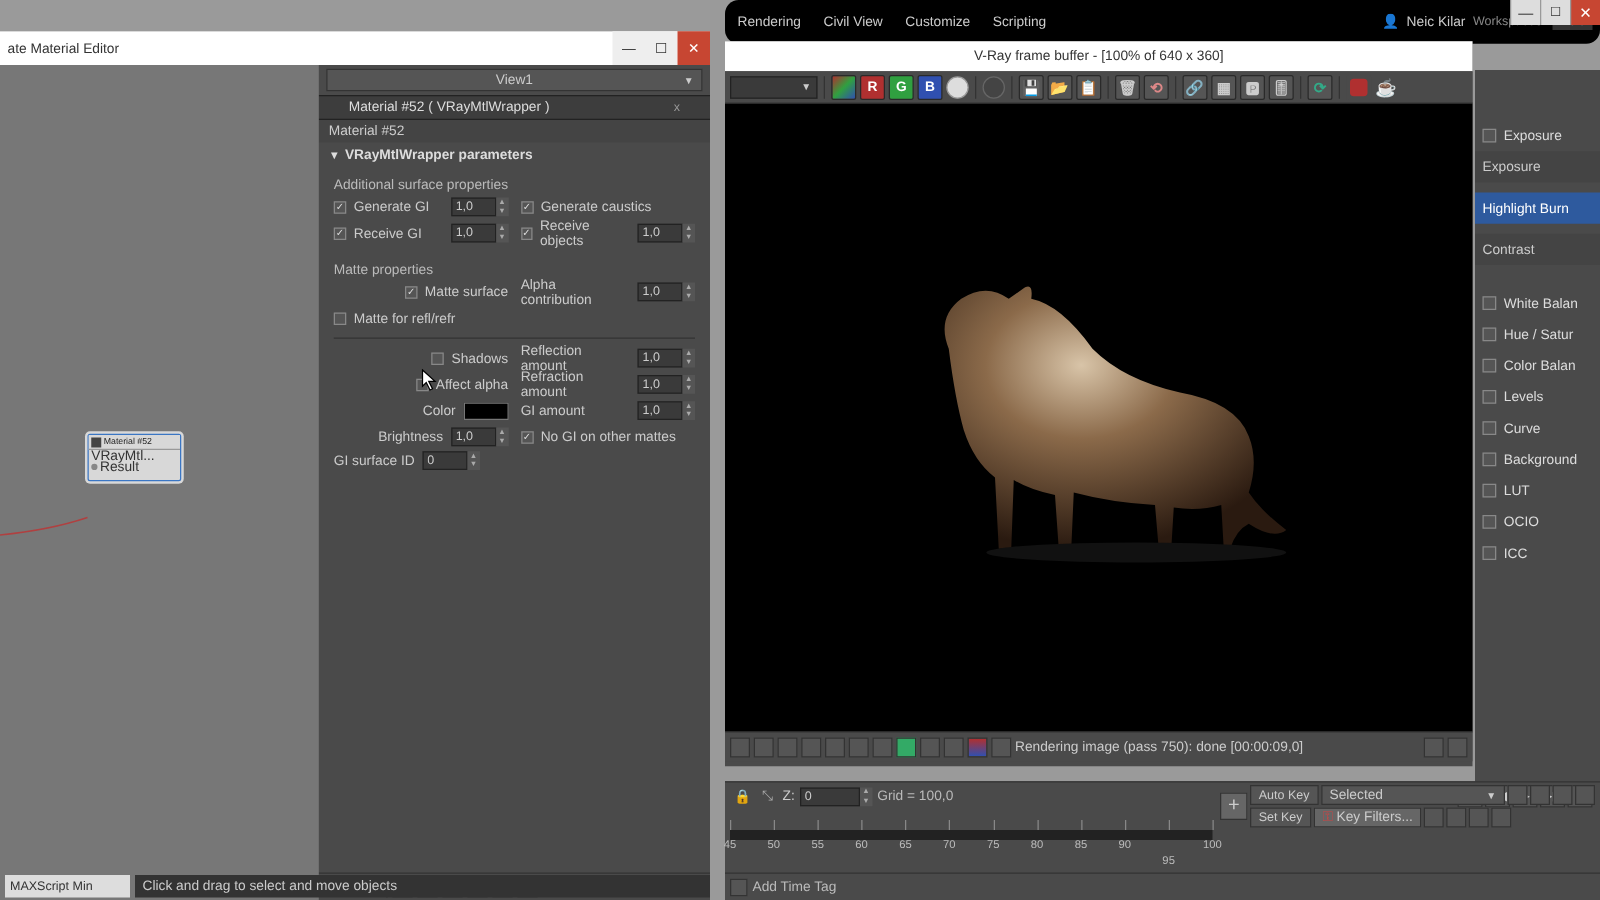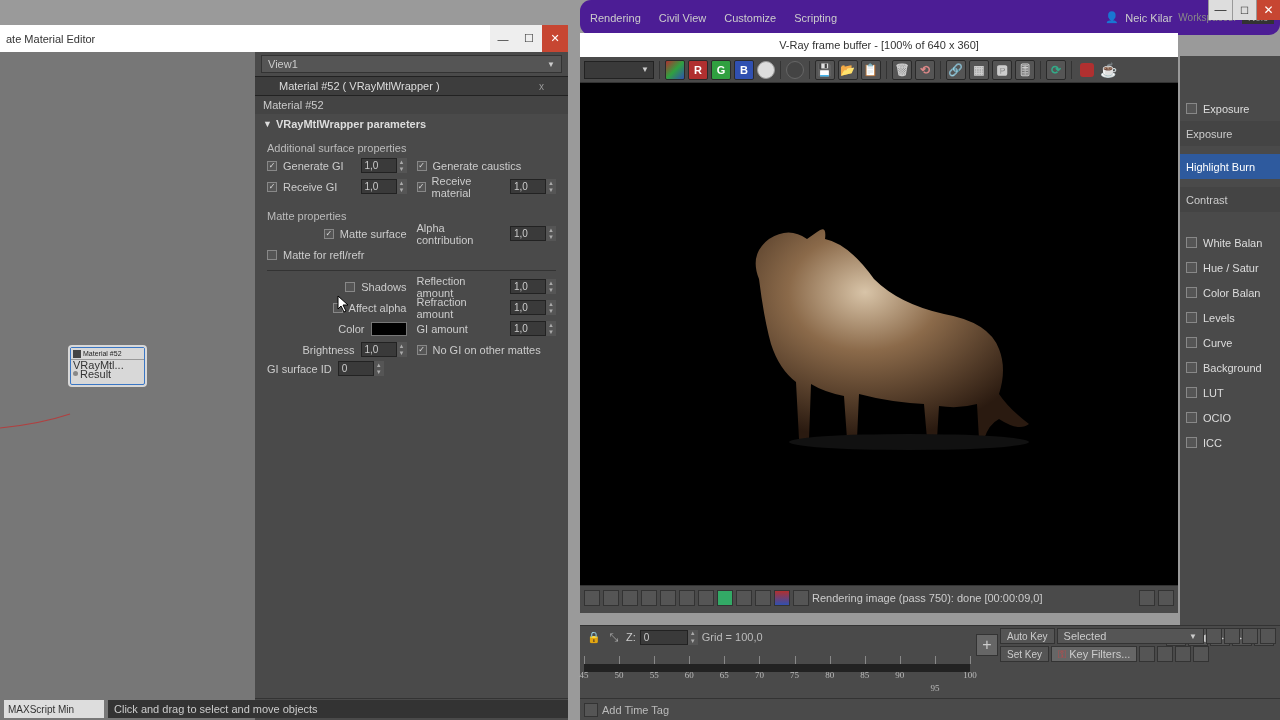--- a/index.html
+++ b/index.html
@@ -1,19 +1,19 @@
 <!DOCTYPE html>
 <html><head>
 <meta charset="utf-8">
 <style>
 * { margin:0; padding:0; box-sizing:border-box; font-family:"Segoe UI",Tahoma,sans-serif; font-size:11px; user-select:none; }
 body { width:1280px; height:720px; background:#9a9a9a; overflow:hidden; position:relative; }
 
 
-.max-top { position:absolute; top:0; left:580px; right:0; height:35px; background:#4c1d95; color:#ccc; display:flex; align-items:center;border-radius:11px; }
+.max-top { position:absolute; top:0; left:580px; right:0; height:35px; background:#000000; color:#ccc; display:flex; align-items:center;border-radius:11px; }
 .max-menu { display:flex; gap:18px; padding-left:10px; }
 .max-menu span { color:#ccc; }
 .max-top .right { margin-left:auto; display:flex; align-items:center; gap:6px; padding-right:6px; }
 .max-top .wslabel { color:#888; font-size:10px; }
 .max-top .wsbox { background:#333; color:#999; padding:1px 6px; font-size:10px; }
 
 .max-win-ctrl { position:absolute; top:0; right:0; display:flex; height:20px; z-index:40; }
 .max-win-ctrl div { width:24px; height:20px; background:#ddd; border-left:1px solid #999; display:flex; align-items:center; justify-content:center; color:#333; font-size:12px; }
 .max-win-ctrl .close { background:#c74632; color:#fff; }
 .max-win-ctrl .max { font-size:10px; }
@@ -29,21 +29,21 @@
 .mat-body { display:flex; height:calc(100% - 27px); }
 .mat-left { width:255px; background:#777; position:relative; }
 .mat-node { position:absolute; top:295px; left:70px; width:75px; height:38px; background:#d8d8d8; border:1px solid #3a76c4; border-radius:2px; box-shadow:0 0 0 2px #d8d8d8; }
 .mat-node-head { height:12px; background:#d8d8d8; border-bottom:1px solid #999; display:flex; align-items:center; padding:0 2px; }
 .mat-node-head .sw { width:8px; height:8px; background:#444; margin-right:2px; }
 .mat-node-head span { font-size:7px; color:#222; }
 .mat-node-row { height:9px; display:flex; align-items:center; padding:0 2px; font-size:7px; color:#333; }
 .mat-node-row .dot { width:5px; height:5px; background:#888; border-radius:50%; margin-right:2px; }
 
 .mat-right { flex:1; background:#4a4a4a; color:#ccc; display:flex; flex-direction:column; }
-.view-combo { height:18px; margin:3px 6px; background:#555; border:1px solid #333; color:#ccc; padding:0 6px; display:flex; align-items:center; position:relative; }
+.view-combo { height:18px; margin:3px 6px; background:#555; border:1px solid #333; color:#ccc; padding:0 6px; display:flex; align-items:center; justify-content:center; position:relative; }
 .view-combo .arrow { position:absolute; right:6px; font-size:8px; }
 
 .param-header { background:#3d3d3d; padding:3px 24px; color:#ddd; display:flex; align-items:center; border-top:1px solid #222; border-bottom:1px solid #222; }
 .param-header .close-x { margin-left:auto; font-size:10px; color:#999; }
 .mat-name-bar { background:#444; padding:3px 8px; color:#ccc; }
 .foldout { padding:4px 8px 2px 8px; color:#ddd; font-weight:bold; display:flex; align-items:center; gap:4px; }
 .foldout .tri { font-size:9px; }
 
 .param-body { padding:4px 12px; color:#ccc; }
 .param-row { display:flex; align-items:center; height:19px; gap:6px; }
@@ -115,21 +115,21 @@
 
 .max-bottom .key-row { position:absolute; right:4px; top:0; width:300px; display:flex; flex-direction:column; gap:2px; padding-top:2px; }
 .max-bottom .key-btns { display:flex; gap:2px; align-items:center; }
 .max-bottom .kbtn { height:16px; background:#555; border:1px solid #333; color:#ccc; padding:0 6px; display:flex; align-items:center; font-size:10px; }
 .max-bottom .kicon { width:16px; height:16px; background:#555; border:1px solid #333; }
 .max-bottom .plus { width:22px; height:22px; background:#666; border:1px solid #333; display:flex; align-items:center; justify-content:center; font-size:16px; color:#ccc; }
 
 .timeline { height:32px; position:relative; margin:4px 310px 0 4px; }
 .timeline .track { position:absolute; top:12px; left:0; right:0; height:8px; background:#222; }
 .timeline .tick { position:absolute; top:4px; width:1px; height:8px; background:#888; }
-.timeline .ticklabel { position:absolute; top:18px; font-size:9px; color:#bbb; transform:translateX(-50%);font-family:Liberation Serif, serif; }
+.timeline .ticklabel { position:absolute; top:18px; font-size:9px; color:#bbb; transform:translateX(-50%); }
 
 .max-status { position:absolute; left:0; right:0; bottom:0; height:22px; background:#4a4a4a; display:flex; align-items:center; padding:0 4px; gap:6px; border-top:1px solid #333; color:#ccc; }
 .status-left-global { position:absolute; left:4px; bottom:2px; width:100px; height:18px; background:#ddd; color:#333; display:flex; align-items:center; padding:0 4px; font-size:10px; z-index:5; }
 .status-mid-global { position:absolute; left:108px; bottom:2px; height:18px; background:#333; color:#ccc; display:flex; align-items:center; padding:0 6px; z-index:5; width:460px; }
 
 .addtag { display:flex; align-items:center; gap:4px; color:#bbb; }
 .addtag .ticon { width:14px; height:14px; background:#555; border:1px solid #333; }
 
 
 </style>
@@ -223,21 +223,21 @@
             <div class="spinner right-align">
                 <input value="1,0" style="">
                 <div class="arrows">
                   <div>▲</div>
                   <div>▼</div>
                 </div>
               </div>
           </div>
           <div class="param-row">
             <span class="cb checked"></span>
-            <span>Receive material</span>
+            <span>Receive objects</span>
             <div class="spinner right-align">
                 <input value="1,0" style="">
                 <div class="arrows">
                   <div>▲</div>
                   <div>▼</div>
                 </div>
               </div>
           </div>
         </div>
 

